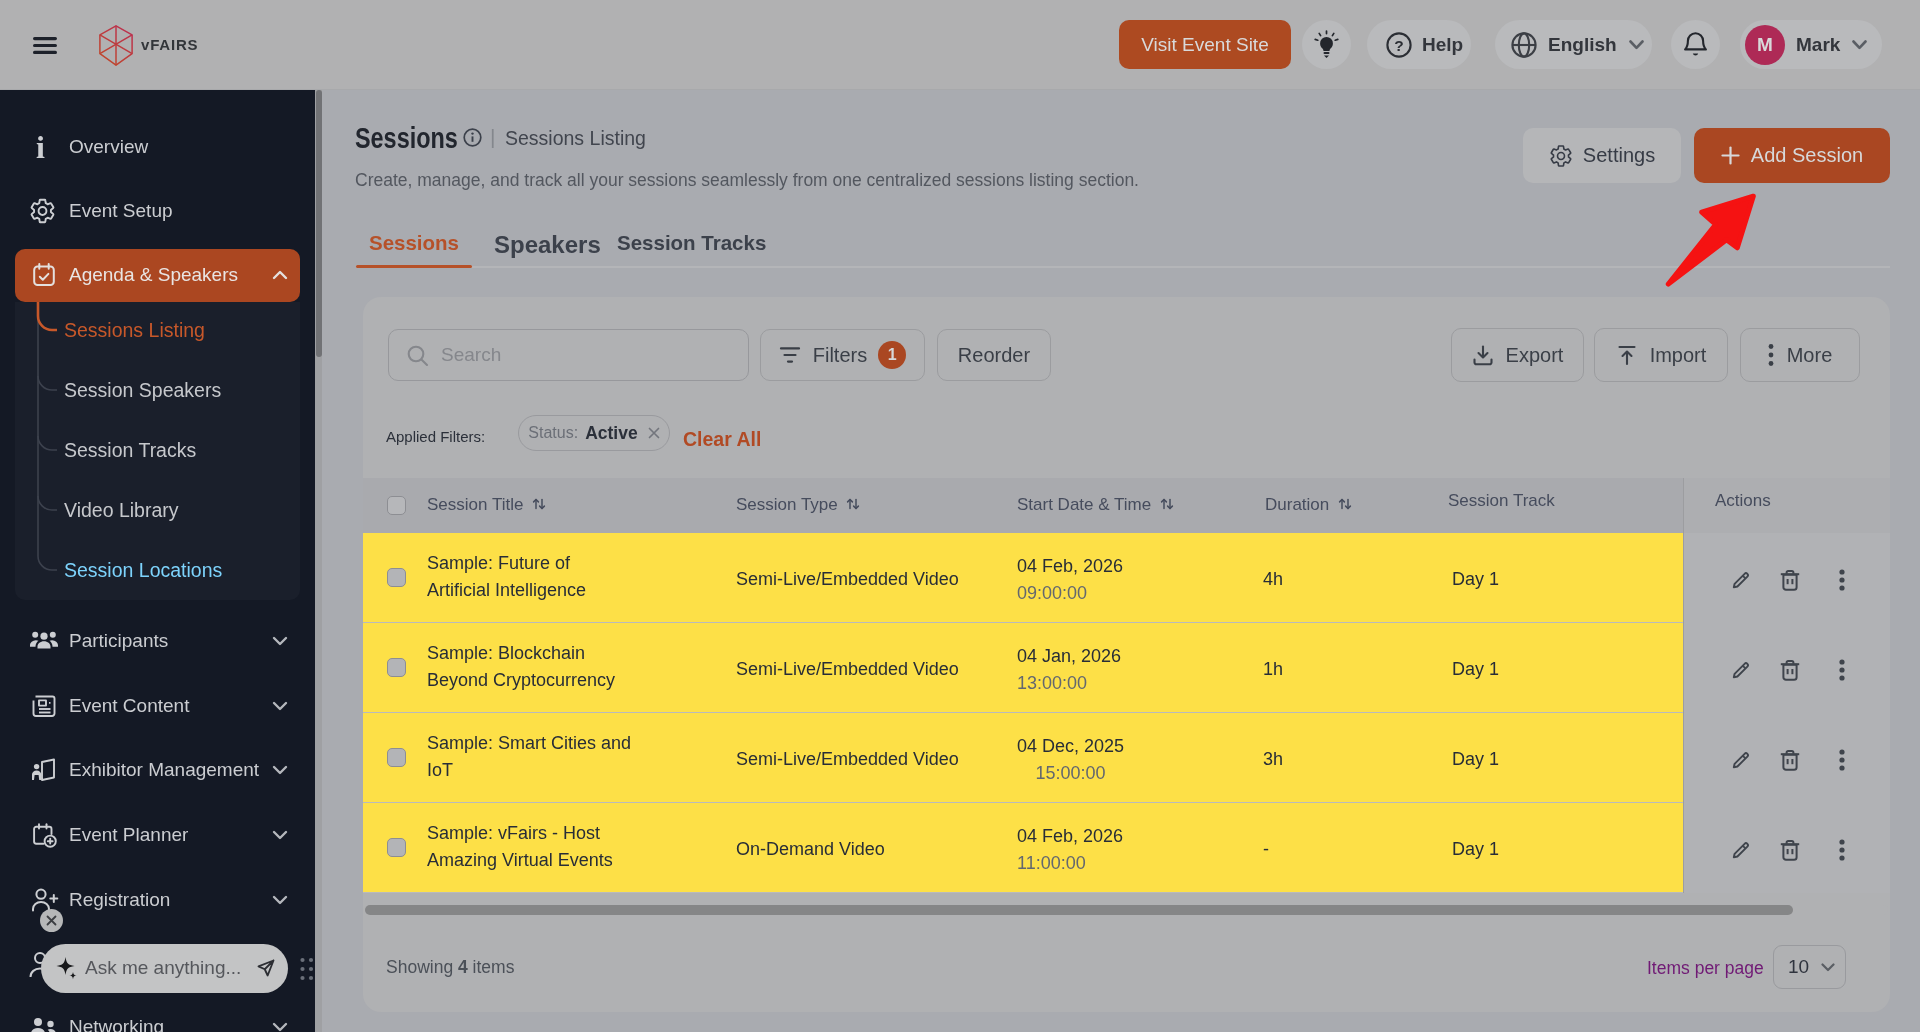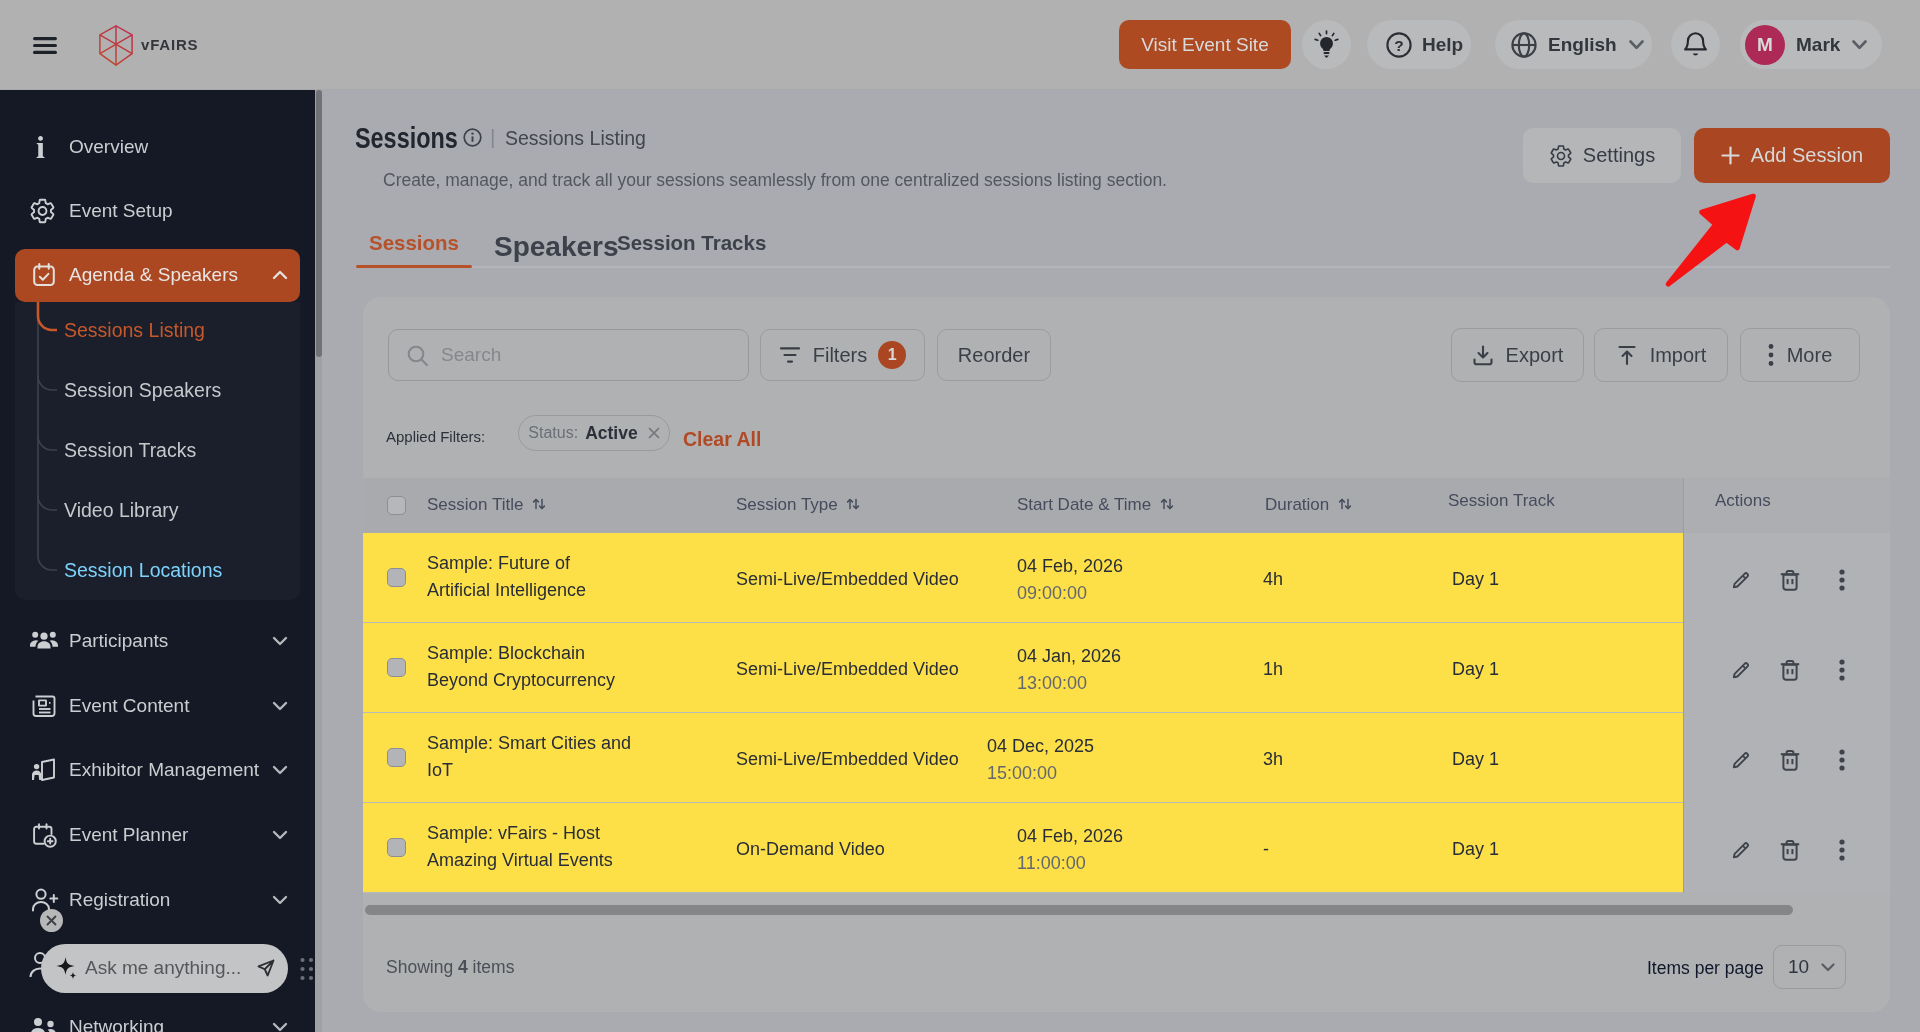--- a/index.html
+++ b/index.html
@@ -305,21 +305,21 @@
 <div id="main"></div>
 
 <div class="abs" style="left:355px; top:121px; font-size:30px; font-weight:bold; color:#22262e;"><span style="display:inline-block; transform:scaleX(0.78); transform-origin:left;">Sessions</span></div>
 <svg class="abs" style="left:463px; top:128px;" width="19" height="19" viewBox="0 0 19 19">
   <circle cx="9.5" cy="9.5" r="8.3" fill="none" stroke="#3c414b" stroke-width="1.7"></circle>
   <circle cx="9.5" cy="5.6" r="1.2" fill="#3c414b"></circle>
   <line x1="9.5" y1="8.4" x2="9.5" y2="13.8" stroke="#3c414b" stroke-width="1.9"></line>
 </svg>
 <div class="abs" style="left:490px; top:125px; font-size:21px; color:#84878d;">|</div>
 <div class="abs" style="left:505px; top:127px; font-size:19.5px; color:#41454e;">Sessions Listing</div>
-<div class="abs" style="left:355px; top:170px; font-size:17.5px; color:#53575f;margin-left:28px;">Create, manage, and track all your sessions seamlessly from one centralized sessions listing section.</div>
+<div class="abs" style="left:355px; top:170px; font-size:17.5px; color:#53575f;">Create, manage, and track all your sessions seamlessly from one centralized sessions listing section.</div>
 
 <div class="abs" style="left:1523px; top:128px; width:158px; height:55px; background:#b5b6b8; border-radius:10px; display:flex; align-items:center; justify-content:center; color:#363b45; font-size:20px;">
   <svg style="margin-right:10px;" width="24" height="24" viewBox="0 0 24 24">
       <path d="M12 15.5A3.5 3.5 0 1 0 12 8.5a3.5 3.5 0 0 0 0 7zm7.43-2.53c.04-.32.07-.64.07-.97s-.03-.66-.07-.97l2.11-1.65c.19-.15.24-.42.12-.64l-2-3.46c-.12-.22-.39-.3-.61-.22l-2.49 1a7.03 7.03 0 0 0-1.69-.98l-.38-2.65A.488.488 0 0 0 14 2h-4c-.25 0-.46.18-.49.42l-.38 2.65c-.61.25-1.17.59-1.69.98l-2.49-1a.5.5 0 0 0-.61.22l-2 3.46c-.13.22-.07.49.12.64l2.11 1.65c-.04.31-.07.64-.07.97s.03.65.07.97l-2.11 1.65c-.19.15-.25.42-.12.64l2 3.46c.12.22.39.3.61.22l2.49-1c.52.39 1.08.73 1.69.98l.38 2.65c.03.24.24.42.49.42h4c.25 0 .46-.18.49-.42l.38-2.65c.61-.25 1.17-.59 1.69-.98l2.49 1c.22.08.49 0 .61-.22l2-3.46c.12-.22.07-.49-.12-.64l-2.11-1.65z" fill="none" stroke="#363b45" stroke-width="1.6" stroke-linejoin="round"></path>
     </svg>
   Settings
 </div>
 
 <div class="abs" style="left:1694px; top:128px; width:196px; height:55px; background:#aa4722; border-radius:10px; display:flex; align-items:center; justify-content:center; color:#d7d8d9; font-size:20px;">
   <svg style="margin-right:11px;" width="19" height="19" viewBox="0 0 19 19">
@@ -327,21 +327,21 @@
         <line x1="9.5" y1="1.5" x2="9.5" y2="17.5"></line>
         <line x1="1.5" y1="9.5" x2="17.5" y2="9.5"></line>
       </g>
     </svg>
   Add Session
 </div>
 
 <div class="abs" style="left:356px; top:266px; width:1534px; height:2px; background:#b4b5b8;"></div>
 <div class="abs" style="left:356px; top:231px; width:116px; text-align:center; font-size:20.5px; font-weight:bold; color:#b65129;">Sessions</div>
 <div class="abs" style="left:356px; top:265px; width:116px; height:3.4px; background:#b65129; border-radius:2px;"></div>
-<div class="abs" style="left:494px; top:231px; font-size:28px; font-weight:bold; color:#3c414b;">Speakers</div>
+<div class="abs" style="left:494px; top:231px; font-size:24px; font-weight:bold; color:#3c414b;">Speakers</div>
 <div class="abs" style="left:617px; top:231px; font-size:20.5px; font-weight:bold; color:#3c414b;">Session Tracks</div>
 
 <svg class="abs" style="left:1640px; top:180px;" width="140" height="120" viewBox="0 0 140 120">
   <path d="M113.3 16.2 L61.7 32.2 L75.6 44.5 L28.3 104.1 L86.5 59.8 L97.3 67.8 Z" fill="#f51212" stroke="#f51212" stroke-width="5" stroke-linejoin="round" stroke-linecap="round"></path>
 </svg>
 <div id="card">
 
   <div class="abs" style="left:25px; top:32px; width:361px; height:52px; border:1.6px solid #97989c; border-radius:10px;">
     <svg class="abs" style="left:17px; top:14px;" width="24" height="24" viewBox="0 0 24 24">
         <circle cx="10" cy="10" r="7.3" fill="none" stroke="#85878c" stroke-width="2.1"></circle>
@@ -506,21 +506,21 @@
             <circle cx="3" cy="11" r="2.6"></circle>
             <circle cx="3" cy="19" r="2.6"></circle>
           </g>
         </svg>
     </div>
   </div>
   <div class="row" style="top:416px;">
     <div class="checkbox" style="top:35px;"></div>
     <div class="cell" style="left:64px; top:17px;">Sample: Smart Cities and<br>IoT</div>
     <div class="cell" style="left:373px; top:33px;">Semi-Live/Embedded Video</div>
-    <div class="cell" style="left:624px; top:20px;">04 Dec, 2025<br><span style="color:#63676f;">15:00:00</span></div>
+    <div class="cell" style="left:654px; top:20px;text-align:center;">04 Dec, 2025<br><span style="color:#63676f;">15:00:00</span></div>
     <div class="cell" style="left:900px; top:33px;">3h</div>
     <div class="cell" style="left:1089px; top:33px;">Day 1</div>
     <div class="act">
       <svg class="abs" style="left:47px; top:37px;" width="20" height="20" viewBox="0 0 20 20">
           <g fill="none" stroke="#3f444c" stroke-width="1.9" stroke-linejoin="round">
             <path d="M2.8 17.2 L3.6 13.8 L13.6 3.8 a1.95 1.95 0 0 1 2.76 2.76 L6.4 16.5 L2.8 17.2 Z"></path>
             <line x1="11.7" y1="5.7" x2="14.4" y2="8.4"></line>
           </g>
         </svg>
       <svg class="abs" style="left:95px; top:36px;" width="22" height="23" viewBox="0 0 22 23">
@@ -571,20 +571,20 @@
             <circle cx="3" cy="19" r="2.6"></circle>
           </g>
         </svg>
     </div>
   </div>
 
   <div class="abs" style="left:2px; top:608px; width:1523px; height:10px; background:#b0b1b3; border-radius:5px;"></div>
   <div class="abs" style="left:2px; top:608px; width:1428px; height:10px; background:#858687; border-radius:5px;"></div>
 
   <div class="abs" style="left:23px; top:660px; font-size:17.5px; color:#4b5058;">Showing <b>4</b> items</div>
-  <div class="abs" style="left:1284px; top:661px; font-size:17.5px; color:#0f172a;">Items per page</div>
+  <div class="abs" style="left:1284px; top:661px; font-size:17.5px; color:#701a75;">Items per page</div>
   <div class="abs" style="left:1410px; top:648px; width:73px; height:44px; border:1.6px solid #999a9e; border-radius:9px; display:flex; align-items:center;">
     <span style="margin-left:14px; font-size:19px; color:#2f343e;">10</span>
     <svg style="margin-left:12px;" width="14" height="9" viewBox="0 0 14 9">
         <path d="M1.5 1.5 L7 7 L12.5 1.5" fill="none" stroke="#5a5e64" stroke-width="2.2" stroke-linecap="round" stroke-linejoin="round"></path>
       </svg>
   </div>
 </div>
 
 </body></html>

